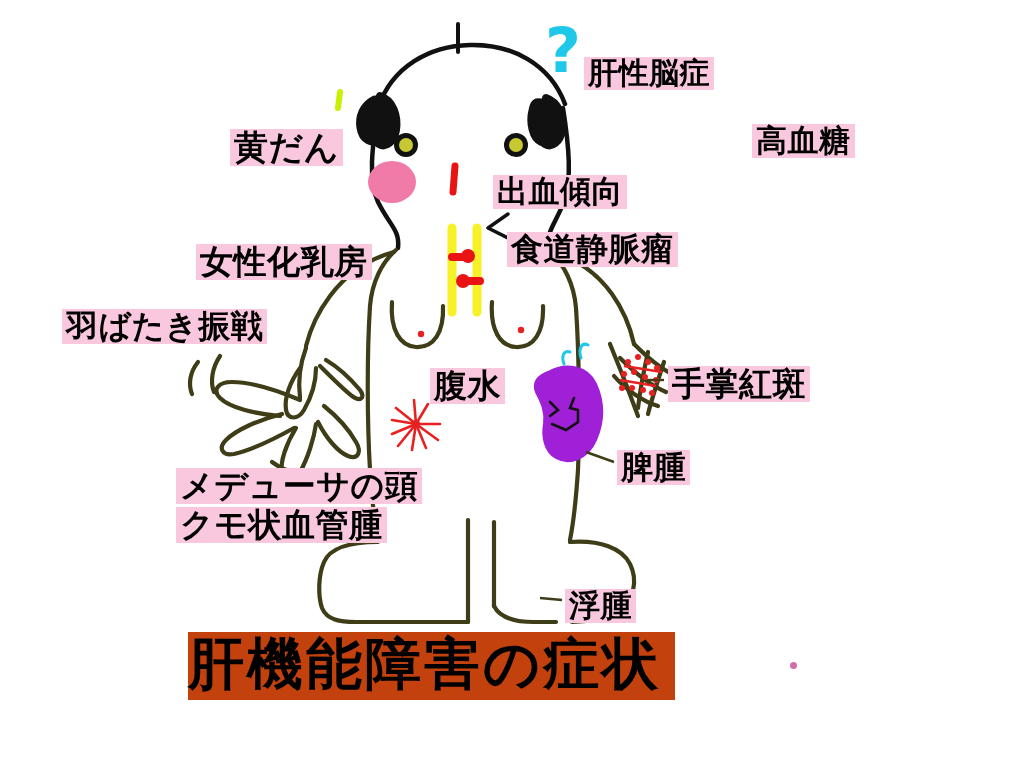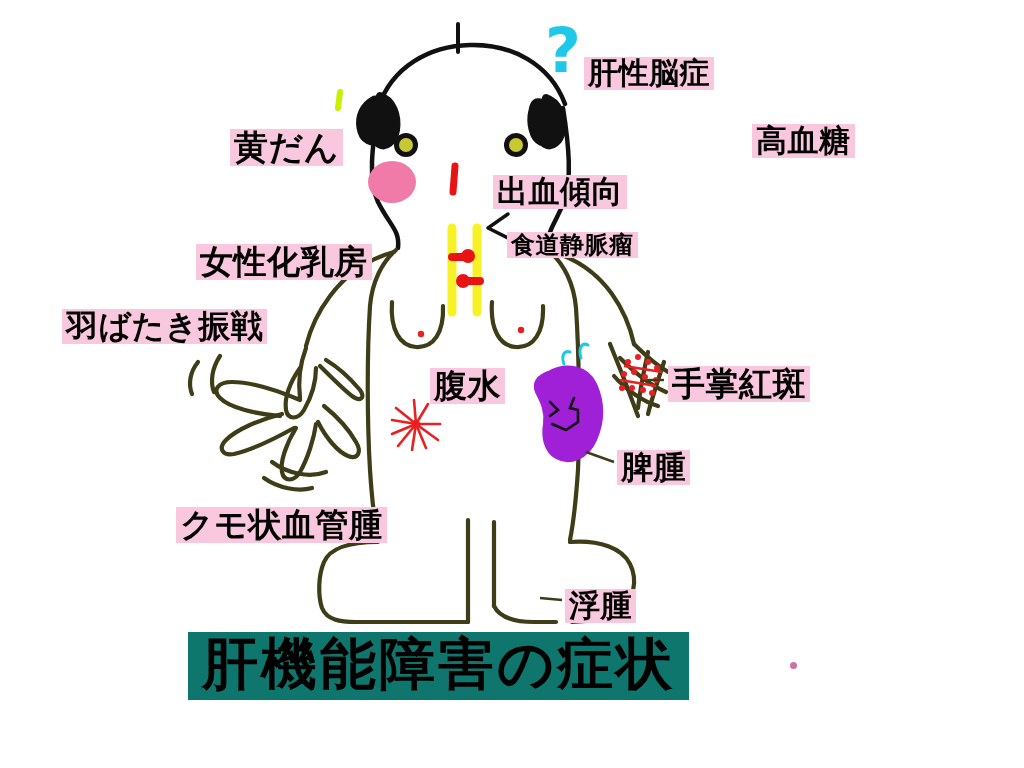--- a/index.html
+++ b/index.html
@@ -28,28 +28,28 @@
     font-family: "DejaVu Sans", "Liberation Sans", sans-serif;
     font-weight: 700;
     line-height: 1.02;
     white-space: nowrap;
     padding: 1px 4px;
     letter-spacing: 0.5px;
     box-sizing: border-box;
   }
   .title-banner {
     position: absolute;
-    background: #0f766e;
+    background: #c2410c;
     color: #000000;
     font-family: "DejaVu Sans", "Liberation Sans", sans-serif;
     font-weight: 700;
     white-space: nowrap;
     letter-spacing: 3px;
     line-height: 1.0;
-    padding: 4px 14px 8px 14px;
+    padding: 4px 14px 8px 0;
     box-sizing: border-box;
   }
   .qmark {
     position: absolute;
     color: #1fc8e8;
     font-family: "DejaVu Sans", "Liberation Sans", sans-serif;
     font-weight: 700;
     line-height: 1;
   }
 </style>
@@ -205,32 +205,33 @@
 
   <div class="label" style="left:584px; top:57px; font-size:30px;">肝性脳症</div>
 
   <div class="label" style="left:752px; top:76px; font-size:31px;margin-top:48px;">高血糖</div>
 
 
   <div class="label" style="left:493px; top:175px; font-size:31px;">出血傾向</div>
 
   <div class="label" style="left:230px; top:129px; font-size:34px;">黄だん</div>
 
-  <div class="label" style="left:507px; top:232px; font-size:24px;">食道静脈瘤</div>
+  <div class="label" style="left:507px; top:232px; font-size:32px;">食道静脈瘤</div>
 
   <div class="label" style="left:196px; top:244px; font-size:33px;">女性化乳房</div>
 
   <div class="label" style="left:62px; top:309px; font-size:32px;">羽ばたき振戦</div>
 
   <div class="label" style="left:430px; top:368px; font-size:33px;">腹水</div>
 
   <div class="label" style="left:668px; top:366px; font-size:33px;">手掌紅斑</div>
 
   <div class="label" style="left:617px; top:450px; font-size:32px;">脾腫</div>
 
+  <div class="label" style="left:176px; top:468px; font-size:33px;">メデューサの頭</div>
 
   <div class="label" style="left:176px; top:507px; font-size:33px;">クモ状血管腫</div>
 
   <div class="label" style="left:565px; top:589px; font-size:31px;">浮腫</div>
 
   <div class="qmark" style="left:545px; top:20px; font-size:62px;">?</div>
 
   <div class="title-banner" style="left:188px; top:632px; font-size:56px;">肝機能障害の症状</div>
 
   <div style="position:absolute; left:790px; top:662px; width:7px; height:7px; background:#d070a8; border-radius:50%;"></div>

